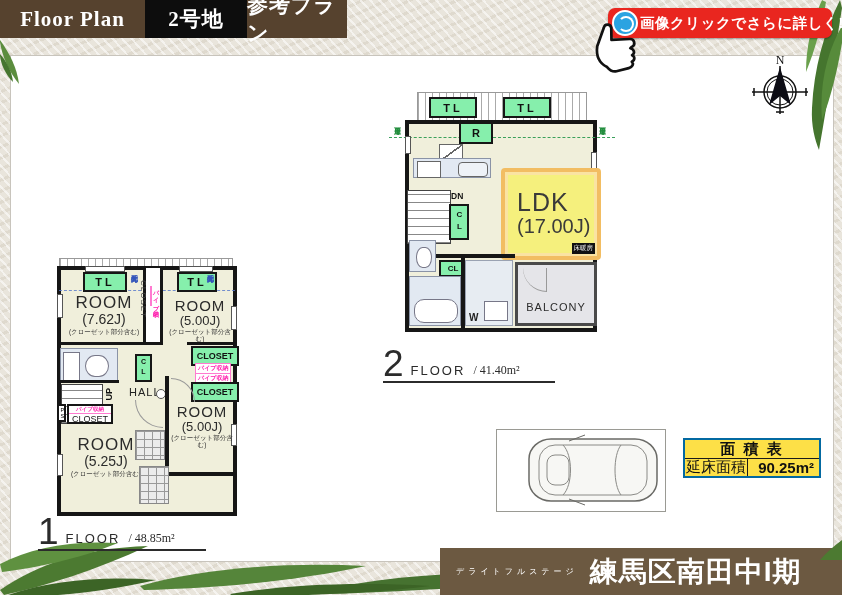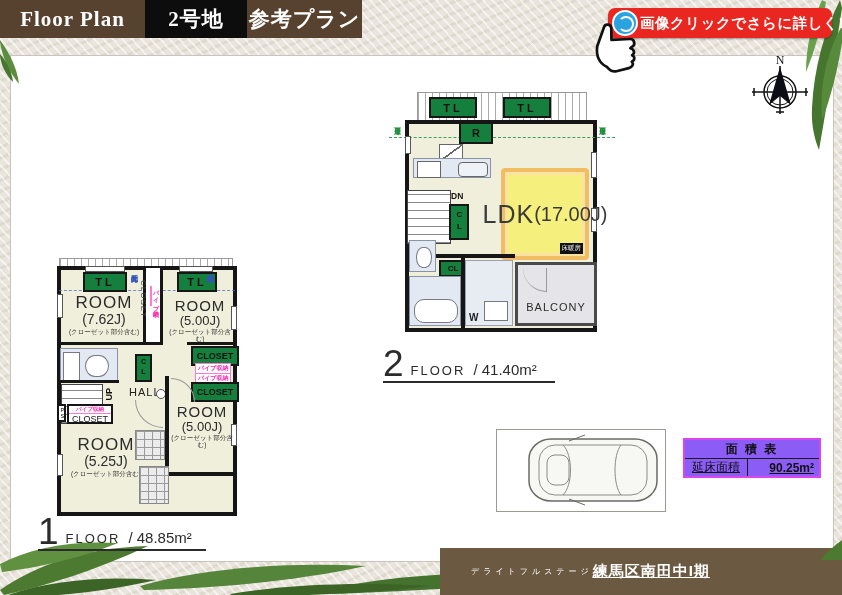--- a/index.html
+++ b/index.html
@@ -20,21 +20,21 @@
          display:flex;align-items:center;color:#fff;font-weight:bold;font-size:14.5px;
          box-shadow:0 1px 2px rgba(0,0,0,.35);}
   .badge .txt{margin-left:32px;white-space:nowrap;letter-spacing:.5px;}
   .bluedot{position:absolute;left:4px;top:2px;width:26px;height:26px;border-radius:50%;
            background:#2ba3e1;border:2px solid #fff;box-sizing:border-box;}
   .bluedot:before{content:"";position:absolute;left:4px;top:4px;width:12px;height:12px;border:2.5px solid #fff;border-radius:50%;border-left-color:transparent;}
   
   .plan{z-index:3;}
   .eave{background:repeating-linear-gradient(90deg,#aaa 0 1px,#fff 1px 7px);border:1px solid #999;}
   .pbody{background:#f0efdb;border:4px solid #161616;box-sizing:border-box;}
-  .tlbox{position:absolute;background:#15803d;border:2px solid #161616;display:flex;align-items:center;justify-content:center;
+  .tlbox{position:absolute;background:#86efac;border:2px solid #161616;display:flex;align-items:center;justify-content:center;
          font-size:11px;font-weight:bold;letter-spacing:3px;color:#111;}
   .wall{position:absolute;background:#161616;}
   .win{position:absolute;background:#fff;border:1px solid #555;box-sizing:border-box;}
   .win.v{background:linear-gradient(to right,#fff 45%,#555 45% 55%,#fff 55%);}
   .win.h{background:linear-gradient(to bottom,#fff 45%,#555 45% 55%,#fff 55%);}
   .fix{background:#e2e9f2;border:1px solid #8a93a6;box-sizing:border-box;}
   .roomlabel{text-align:center;color:#2b2b2b;line-height:1.05;}
   .roomlabel .nm{font-size:17px;letter-spacing:1px;}
   .roomlabel .sz{font-size:14px;}
   .roomlabel .nt{font-size:6.5px;margin-top:2px;color:#333;}
@@ -44,34 +44,34 @@
   .pink{color:#ff1fae;font-weight:bold;}
   .stairs{background:#fff;border:1px solid #444;
           background-image:repeating-linear-gradient(0deg,#888 0 1px,rgba(0,0,0,0) 1px 8px);}
   .tiles{background:#ececec;border:1px solid #888;
          background-image:linear-gradient(#9a9a9a 1px,rgba(0,0,0,0) 1px),linear-gradient(90deg,#9a9a9a 1px,rgba(0,0,0,0) 1px);
          background-size:8px 8px;box-sizing:border-box;}
   .arc{position:absolute;border:1px solid #999;box-sizing:border-box;}
   .floorline{display:flex;align-items:flex-end;border-bottom:2px solid #2b2b2b;padding-bottom:2px;color:#2b2b2b;z-index:3;}
   .floorline .num{font-size:37px;line-height:.85;font-weight:400;}
   .floorline .fw{font-size:13px;letter-spacing:2px;margin:0 8px 1px 7px;}
-  .floorline .ar{font-size:15px;margin-bottom:1px;}
-  
-  .atable{left:683px;top:438px;width:134px;z-index:3;border:2px solid #d946ef;background:#8b5cf6;font-size:12px;color:#111;}
+  .floorline .ar{font-size:12px;margin-bottom:1px;font-family:Liberation Serif, serif;}
+  
+  .atable{left:683px;top:438px;width:134px;z-index:3;border:2px solid #0369a1;background:#fde047;font-size:15px;color:#111;}
   .atable .t{height:18px;display:flex;align-items:center;justify-content:center;font-weight:bold;border-bottom:1px solid #1a1a1a;letter-spacing:2px;}
   .atable .r{height:17px;display:flex;border-bottom:1px solid #1a1a1a;}
-  .atable .r:last-child{border-bottom:none;text-decoration:underline;}
+  .atable .r:last-child{border-bottom:none;}
   .atable .c1{width:62px;display:flex;align-items:center;justify-content:center;border-right:1px solid #1a1a1a;}
   .atable .c2{flex:1;display:flex;align-items:center;justify-content:flex-end;padding-right:5px;font-weight:bold;}
   
   .footer{left:440px;top:548px;width:402px;height:47px;background:#6c5941;z-index:5;display:flex;align-items:center;color:#fff;}
-  .brand{margin-left:31px;text-align:right;}
+  .brand{margin-left:16px;text-align:right;}
   .brand .ruby{font-size:8px;letter-spacing:4px;display:block;}
   .brand .nm{font-family:"Liberation Serif", serif;font-weight:bold;font-size:16.5px;letter-spacing:.5px;display:block;line-height:1.05;}
-  .project{font-size:15px;font-weight:bold;margin-left:0;letter-spacing:1px;white-space:nowrap;text-decoration:underline;}
+  .project{font-size:28px;font-weight:bold;margin-left:12px;letter-spacing:1px;white-space:nowrap;}
   .leaf{z-index:3;pointer-events:none;}
   .leaf.under{z-index:1;}
 </style>
 </head>
 <body>
 
 <div class="abs panel"></div>
 
 <svg class="abs leaf" style="left:782px;top:0;width:60px;height:150px;" viewBox="0 0 60 150">
   <path d="M58 0 C42 32 32 68 30 108 C29 126 33 140 37 150 C43 118 52 58 60 8 Z" fill="#45752e"></path>
@@ -96,21 +96,21 @@
   <path d="M22 0 C14 6 7 12 0 20 L22 20 Z" fill="#4c7a31"></path>
 </svg>
 
 <div class="abs hdr">
   <div class="seg" style="width:145px;background:#56422e;">
     <span>Floor Plan</span>
   </div>
   <div class="seg" style="width:102px;background:#0d0d0d;">
     <span>2号地</span>
   </div>
-  <div class="seg" style="width:115px;background:#56422e;">
+  <div class="seg" style="width:100px;background:#56422e;">
     <span>参考プラン</span>
   </div>
 </div>
 
 <div class="abs badge">
   <span class="bluedot"></span>
   <span class="txt">画像クリックでさらに詳しく!</span>
 </div>
 <svg class="abs" style="left:584px;top:18px;width:58px;height:56px;z-index:8;transform:rotate(-14deg);" viewBox="0 0 64 62">
   <path d="M20 52 C13 46 11 37 15 27 L27 9 C29 5 35 6 35 11 L32 24 L52 28 C57 29 57 36 52 37 L50 38 C54 40 54 45 50 46 C53 48 52 52 48 53 C50 56 47 59 43 59 L29 59 C25 59 22 56 20 52 Z" fill="#fff" stroke="#111" stroke-width="3" stroke-linejoin="round"></path>
@@ -155,21 +155,21 @@
     <div class="abs" style="left:3px;top:2px;width:22px;height:15px;background:#fff;border:1px solid #666;"></div>
     <div class="abs" style="left:44px;top:3px;width:28px;height:13px;background:#eef2f7;border:1px solid #666;border-radius:4px;"></div>
   </div>
   <div class="abs stairs" style="left:4px;top:100px;width:42px;height:52px;"></div>
   <div class="abs" style="left:48px;top:101px;font-size:8.5px;font-weight:bold;color:#111;">DN</div>
   <div class="tlbox" style="left:46px;top:114px;width:16px;height:32px;">
     <span class="vtextJ" style="font-size:8px;">CL</span>
   </div>
 
   <div class="abs" style="left:98px;top:78px;width:80px;height:84px;background:#f5f07d;border:4px solid #f2bd62;border-radius:4px;
-              box-shadow:inset 0 0 0 3px #fae3a2;display:flex;flex-direction:row;align-items:center;justify-content:center;color:#3a3a3a;">
+              box-shadow:inset 0 0 0 3px #fae3a2;display:flex;flex-direction:column;align-items:flex-start;justify-content:center;color:#3a3a3a;padding-left:12px;">
     <div style="font-size:25px;letter-spacing:1px;line-height:1;">LDK</div>
     <div style="font-size:20px;line-height:1.15;">(17.00J)</div>
     <div style="position:absolute;right:2px;bottom:2px;background:#111;color:#fff;font-size:6.5px;padding:1px 2px;">床暖房</div>
   </div>
 
   <div class="wall" style="left:4px;top:164px;width:108px;height:4px;"></div>
   <div class="abs fix" style="left:6px;top:150px;width:27px;height:32px;">
     <div class="abs" style="left:6px;top:6px;width:14px;height:19px;background:#fff;border:1px solid #778;border-radius:45%/55%;"></div>
   </div>
   <div class="tlbox" style="left:36px;top:170px;width:24px;height:13px;letter-spacing:0;">

